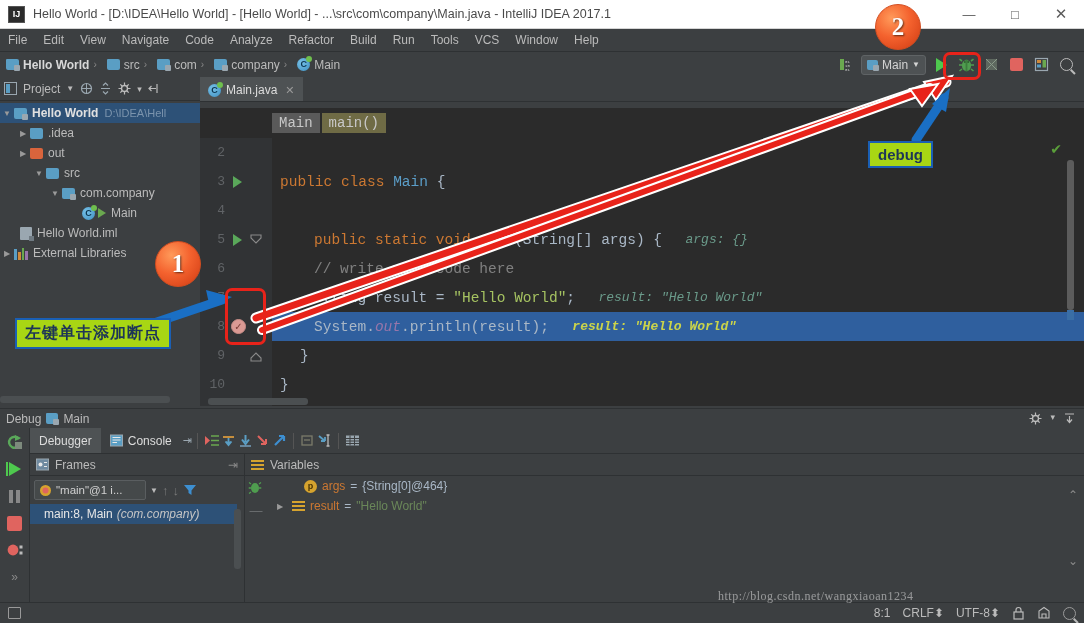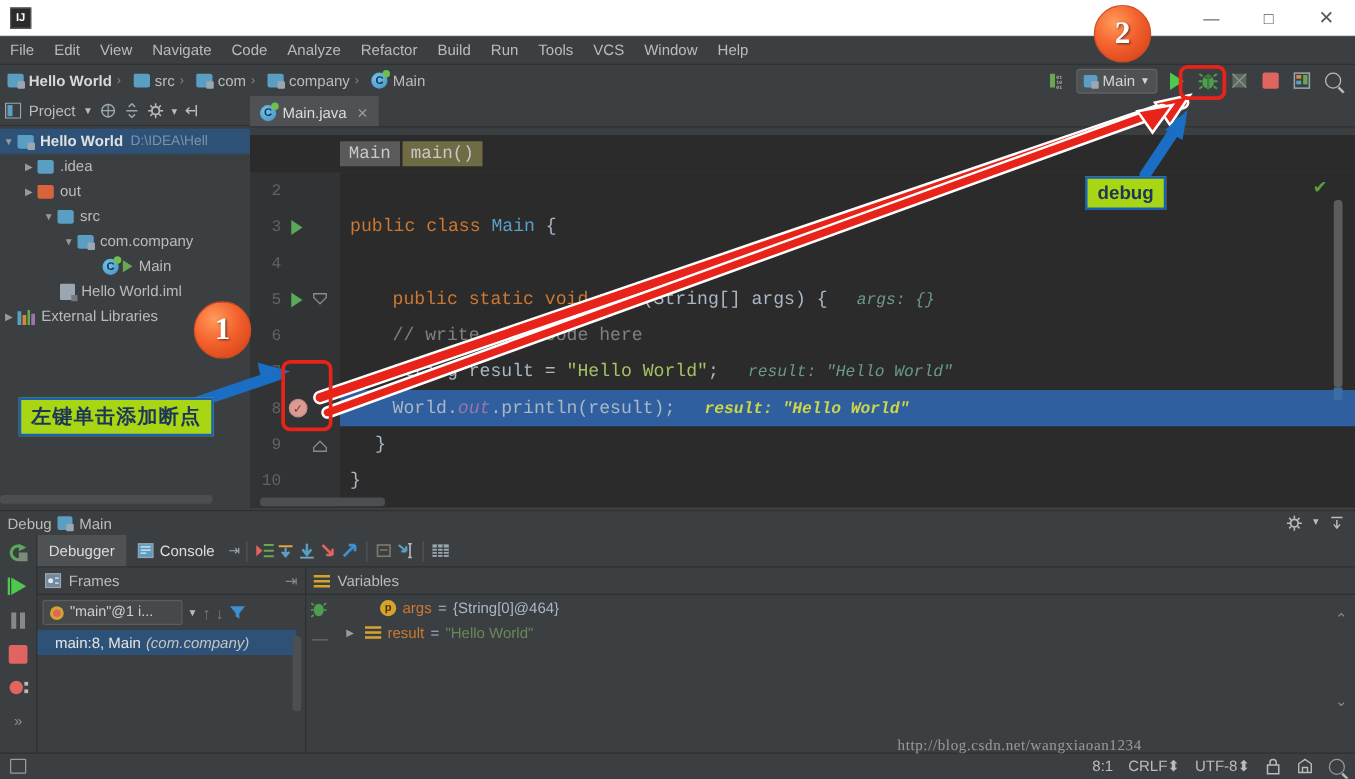--- a/index.html
+++ b/index.html
@@ -360,20 +360,21 @@
     color: rgba(225,225,225,0.55); letter-spacing: 0.5px; white-space: nowrap;
   }
 </style>
 </head>
 <body>
 
 <div id="app">
 
   <div class="titlebar">
     <div class="tb-logo">IJ</div>
+    <div class="tb-title">Hello World - [D:\IDEA\Hello World] - [Hello World] - ...\src\com\company\Main.java - IntelliJ IDEA 2017.1</div>
     <div class="tb-winbtns">
       <div class="tb-winbtn">—</div>
       <div class="tb-winbtn">□</div>
       <div class="tb-winbtn close">✕</div>
     </div>
   </div>
 
   <div class="menubar">
     <div class="menu-item">File</div>
     <div class="menu-item">Edit</div>
@@ -521,21 +522,21 @@
       <span class="ico ico-folder module"></span>
       <span class="tree-label">com.company</span>
     </div>
 
     <div class="tree-row" style="padding-left:82px;">
       <span class="ico ico-class">C</span>
       <span class="ico" style="width:8px;height:10px;margin-left:3px;background:#6aa84f;clip-path:polygon(0 0,100% 50%,0 100%);"></span>
       <span class="tree-label">Main</span>
     </div>
 
-    <div class="tree-row" style="padding-left:48px;">
+    <div class="tree-row" style="padding-left:20px;">
       <span class="ico-iml"></span>
       <span class="tree-label">Hello World.iml</span>
     </div>
 
     <div class="tree-row" style="padding-left:0px;">
       <span class="arrow">▶</span>
       <span class="ico-bin">
         <i style="height:11px;background:#5a9ec4;"></i>
           <i style="height:8px;background:#d08a3a;"></i>
         <i style="height:12px;background:#6aa84f;"></i>
@@ -615,21 +616,21 @@
       <div class="code-line" style="top:116px;padding-left:42px;">
         <span class="cmt">// write your code here</span>
       </div>
       <div class="code-line" style="top:145px;padding-left:42px;">
         <span class="plain">String result = </span>
         <span class="str">"Hello World"</span>
         <span class="plain">;</span>
         <span class="hint">   result: "Hello World"</span>
       </div>
       <div class="code-line current" style="top:174px;padding-left:42px;">
-        <span class="plain">World.</span>
+        <span class="plain">System.</span>
         <span class="fld">out</span>
         <span class="plain">.println(result);</span>
         <span class="hint-hl">   result: "Hello World"</span>
       </div>
       <div class="code-line" style="top:203px;padding-left:28px;">
         <span class="plain">}</span>
       </div>
       <div class="code-line" style="top:232px;padding-left:8px;">
         <span class="plain">}</span>
       </div>

